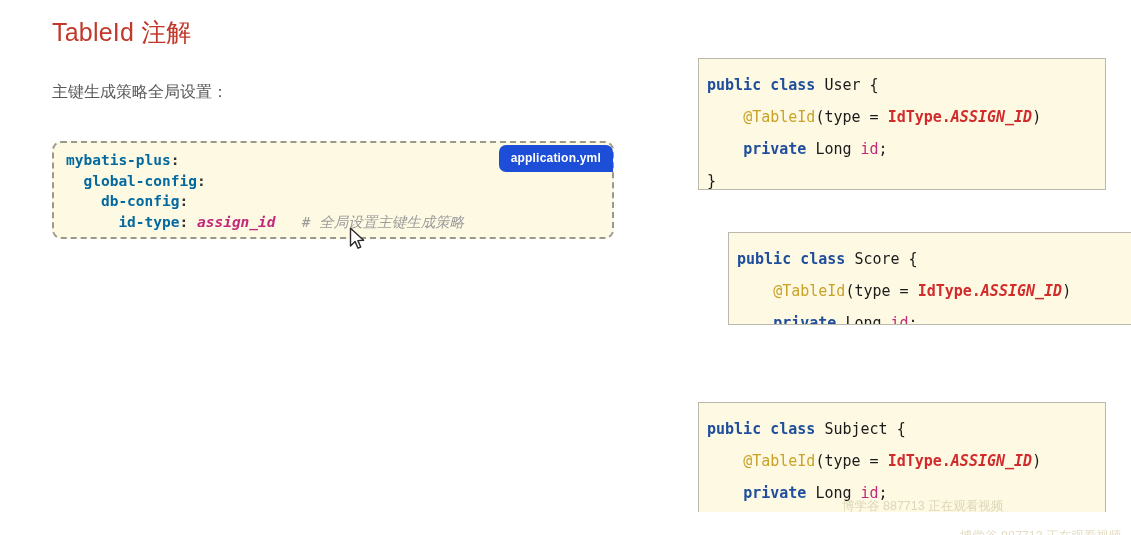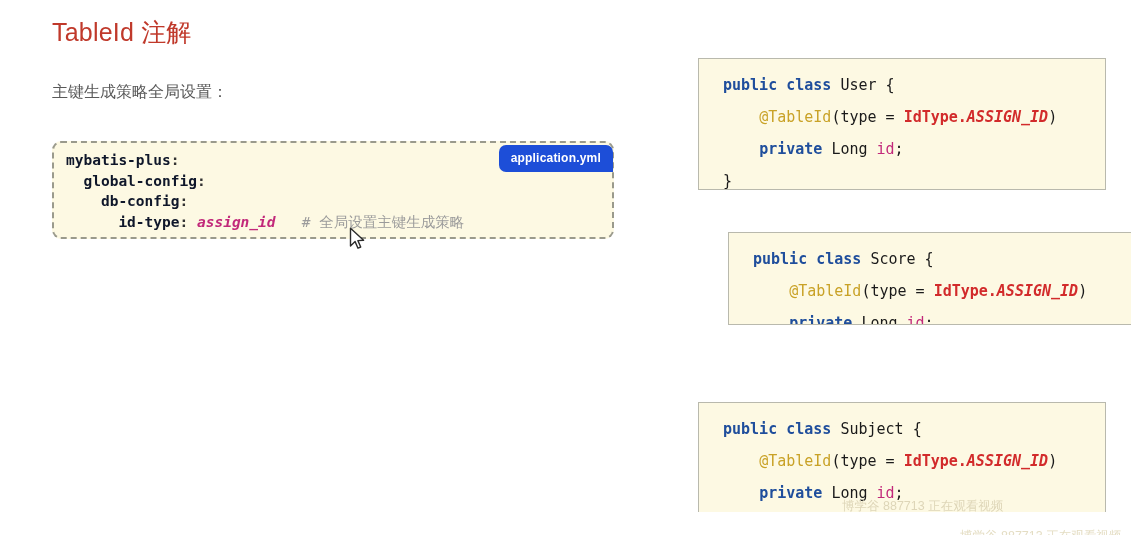--- a/index.html
+++ b/index.html
@@ -60,24 +60,24 @@
     position: absolute;
     left: 12px;
     top: 7px;
     margin: 0;
     font-family: "DejaVu Sans Mono", monospace;
     font-size: 14.5px;
     line-height: 20.5px;
     white-space: pre;
   }
 
-  .yml-key      { color: #0f172a; font-weight: bold; }
+  .yml-key      { color: #0369a1; font-weight: bold; }
   .yml-punct    { color: #333333; font-weight: bold; }
   .yml-val      { color: #c2297a; font-style: italic; font-weight: bold; }
-  .yml-comment  { color: #9b9b9b; }
+  .yml-comment  { color: #9b9b9b; font-style: italic; }
 
   #yaml-badge {
     position: absolute;
     right: -1px;
     top: 2px;
     background: #1d4ed8;
     color: #ffffff;
     font-size: 12px;
     font-weight: bold;
     padding: 6px 12px 7px 12px;
@@ -113,21 +113,21 @@
     border: 1px solid #b9b9ad;
     box-sizing: border-box;
     overflow: hidden;
   }
   #java-block-0 { top: 58px;  height: 132px; }
   #java-block-1 { top: 232px; height: 93px; margin-left: 30px; }
   #java-block-2 { top: 402px; height: 110px; border-bottom: none; }
 
   .java-code {
     margin: 0;
-    padding: 10px 0 0 24px;
+    padding: 10px 0 0 8px;
     font-family: "DejaVu Sans Mono", monospace;
     font-size: 15px;
     line-height: 32px;
     white-space: pre;
   }
 
   .kw      { color: #1f4e9c; font-weight: bold; }
   .plain   { color: #1a1a1a; }
   .anno    { color: #c9a227; }
   .enumc   { color: #d22b2b; font-weight: bold; }

